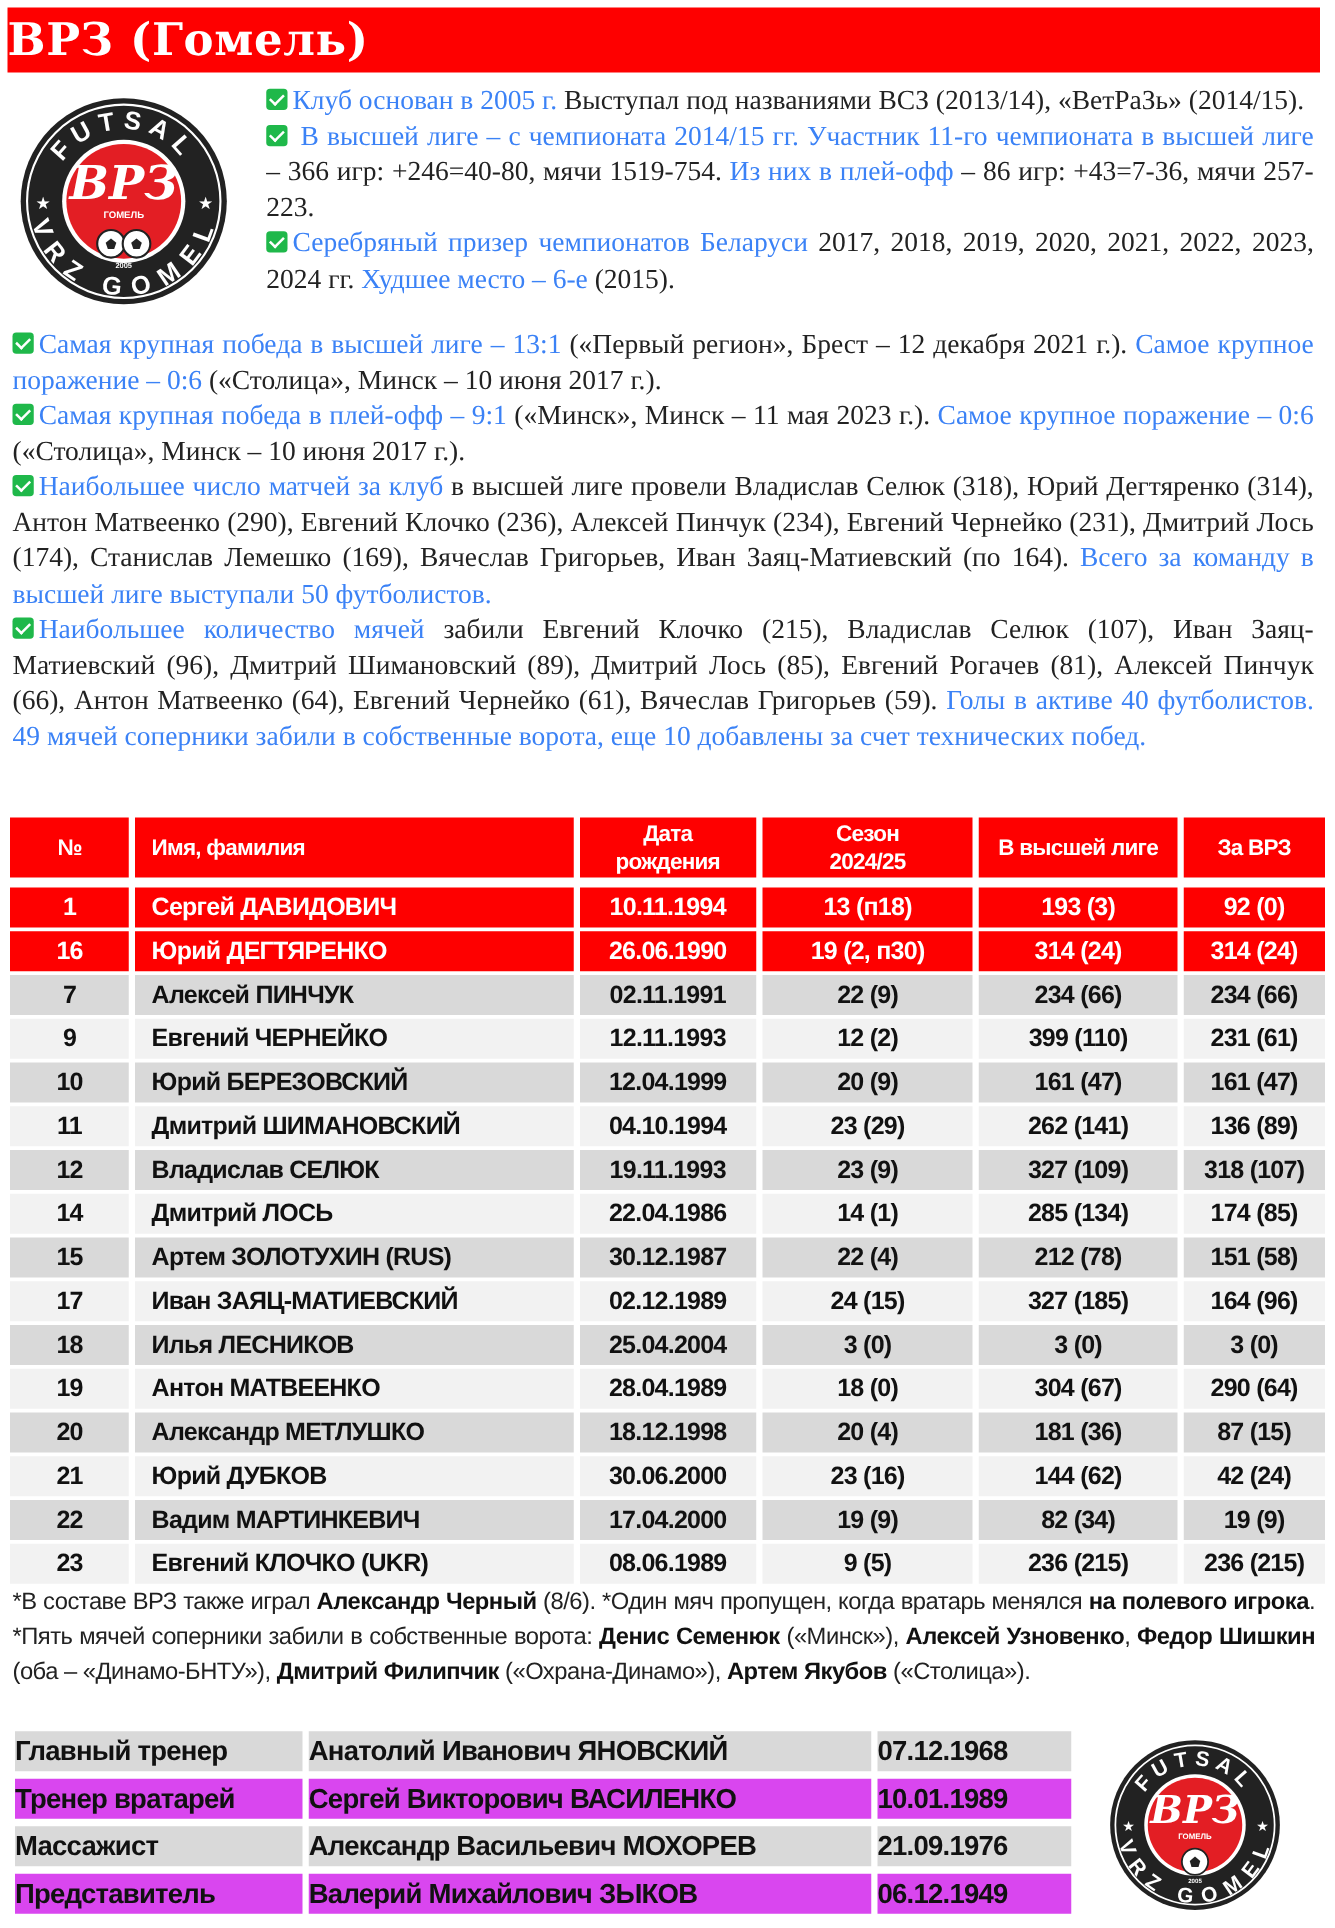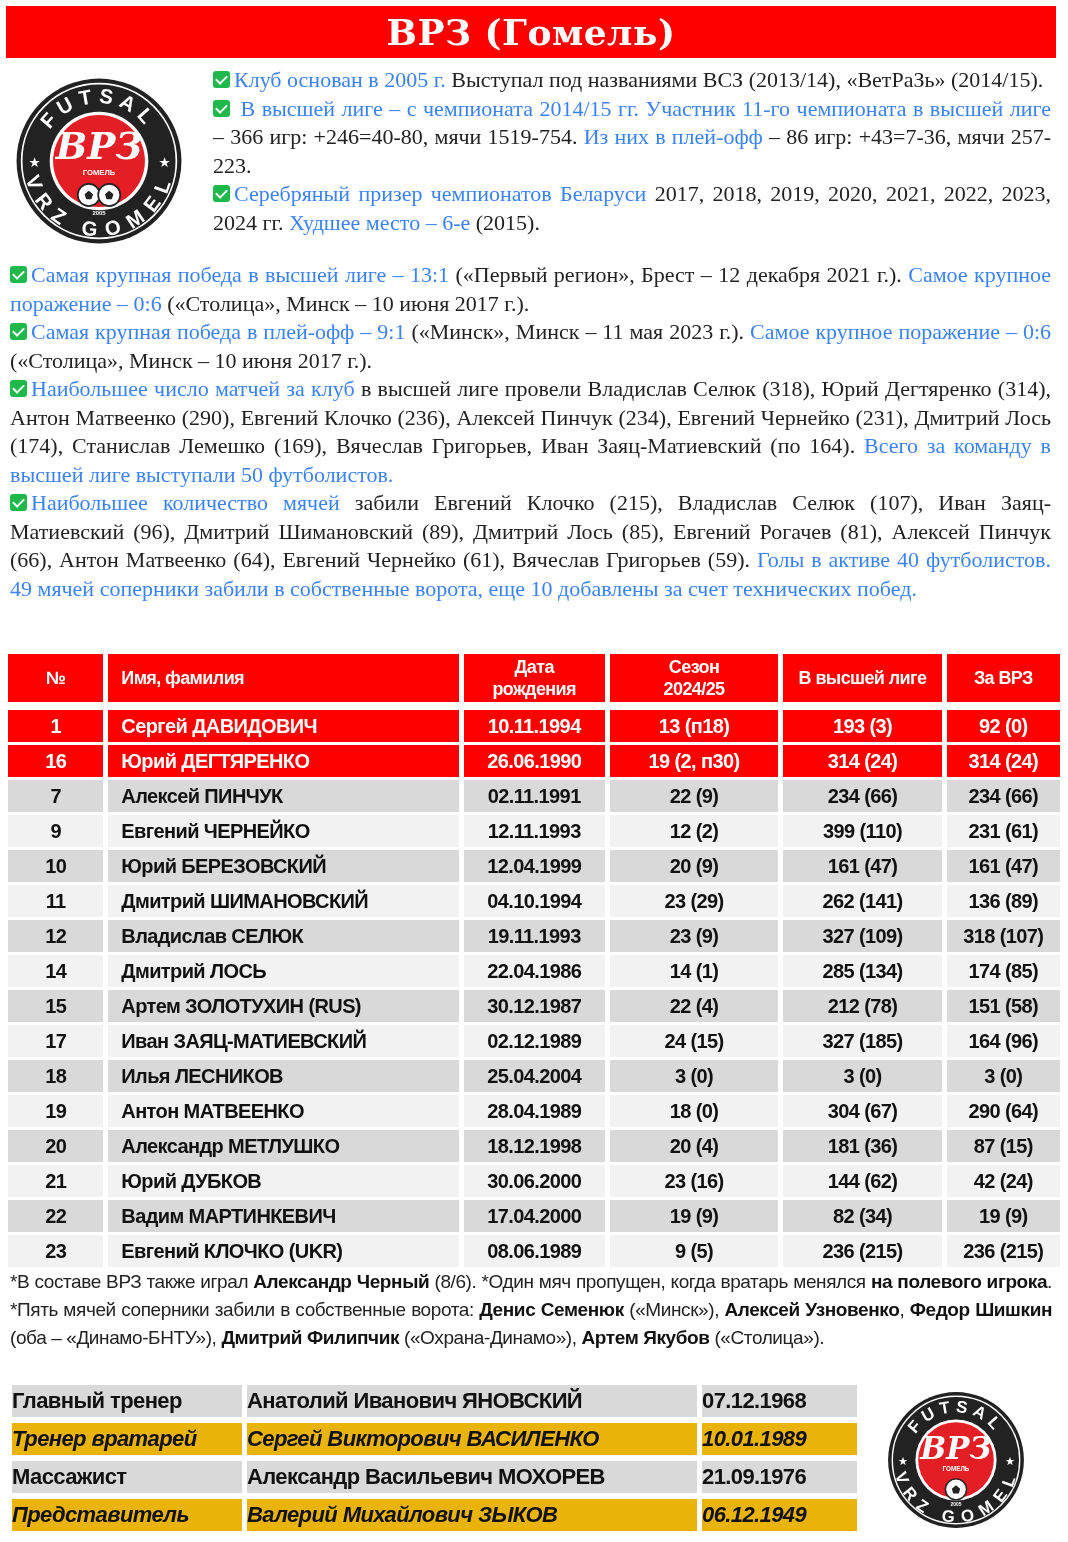--- a/index.html
+++ b/index.html
@@ -1,17 +1,17 @@
 <!DOCTYPE html>
 <html><head>
 <meta charset="utf-8">
 <style>
   html, body { margin:0; padding:0; background:#ffffff; }
   body { width:1068px; height:1542px; position:relative; overflow:hidden; font-family:"Liberation Sans", sans-serif; color:#111; }
-  .title-bar { position:absolute; left:6px; top:6px; width:1050px; height:52px; background:#fe0000; color:#fff; text-align:center; font-family:"DejaVu Serif", serif; font-weight:bold; font-size:36px; line-height:52px; letter-spacing:0.5px; }
+  .title-bar { position:absolute; left:6px; top:6px; width:1050px; height:52px; background:#fe0000; color:#fff; text-align:left; font-family:"DejaVu Serif", serif; font-weight:bold; font-size:36px; line-height:52px; letter-spacing:0.5px; }
   .logo { position:absolute; }
   .logo svg { width:100%; height:100%; display:block; }
   .facts { position:absolute; font-family:"Liberation Serif", serif; font-size:22px; line-height:28.5px; text-align:justify; color:#222; }
   .facts p { margin:0; }
   .facts b { font-weight:normal; color:#3b82f6; }
   .chk { display:inline-block; width:17px; height:17px; background:#1fb84a; border-radius:3px; position:relative; vertical-align:-1px; margin-right:4px; }
   .chk::after { content:""; position:absolute; left:5px; top:2px; width:5px; height:9px; border:solid #fff; border-width:0 2.5px 2.5px 0; transform:rotate(45deg); }
   .tbl { position:absolute; left:8px; top:654px; width:1052px; }
   .row { display:flex; height:32px; margin-bottom:3px; }
   .row.head { height:48px; margin-bottom:8px; }
@@ -22,21 +22,21 @@
   .head .cell { background:#fe0000; color:#fff; font-size:18px; line-height:22px; text-align:center; }
   .gk .cell { background:#fe0000; color:#fff; }
   .g1 .cell { background:#d9d9d9; color:#111; }
   .g2 .cell { background:#f2f2f2; color:#111; }
   .notes { position:absolute; left:10px; top:1268px; width:1042px; font-family:"Liberation Sans", sans-serif; font-size:19px; line-height:28px; text-align:justify; letter-spacing:-0.4px; color:#222; }
   .notes b { color:#111; }
   .staff { position:absolute; left:12px; top:1385px; width:850px; }
   .srow { display:flex; height:32px; margin-bottom:6px; }
   .scell { display:flex; align-items:center; box-sizing:border-box; margin-right:5px; font-family:"Liberation Sans", sans-serif; font-weight:bold; font-size:22px; letter-spacing:-0.6px; color:#111; }
   .s-role { width:230px; } .s-name { width:450px; } .s-dob { width:155px; margin-right:0; }
-  .srow.sg1 .scell { background:#d9d9d9; } .srow.sg2 .scell { background:#eab308;font-style:italic; }
+  .srow.sg1 .scell { background:#d9d9d9; } .srow.sg2 .scell { background:#d946ef; }
 </style>
 </head>
 <body>
 
 <div class="title-bar">ВРЗ (Гомель)</div>
 
 <div class="logo" style="left:14px;top:76px;width:170px;height:170px;">
   <svg viewBox="0 0 200 200">
     <defs>
       <path id="arcTop" d="M 32 100 A 68 68 0 0 1 168 100"></path>

